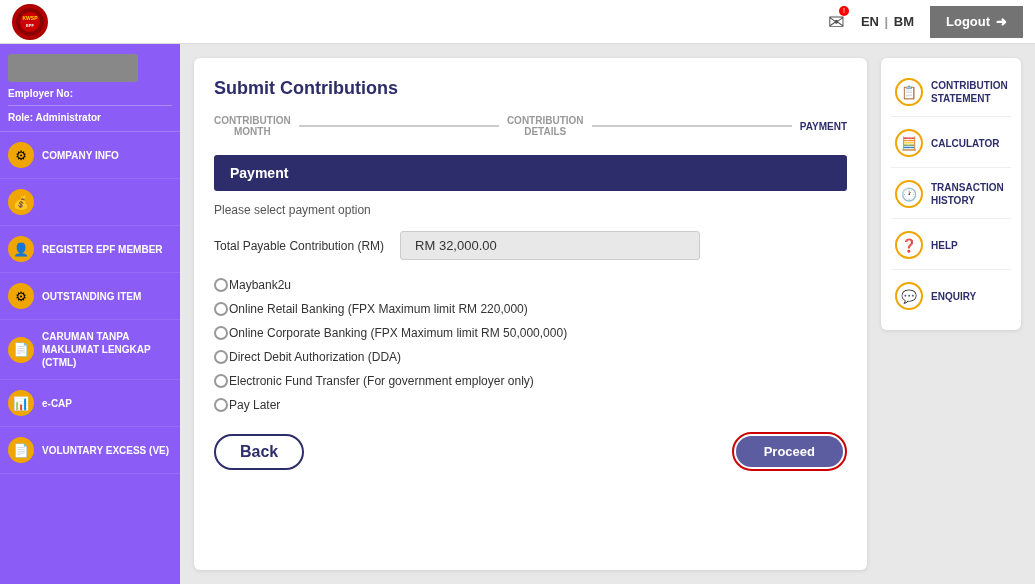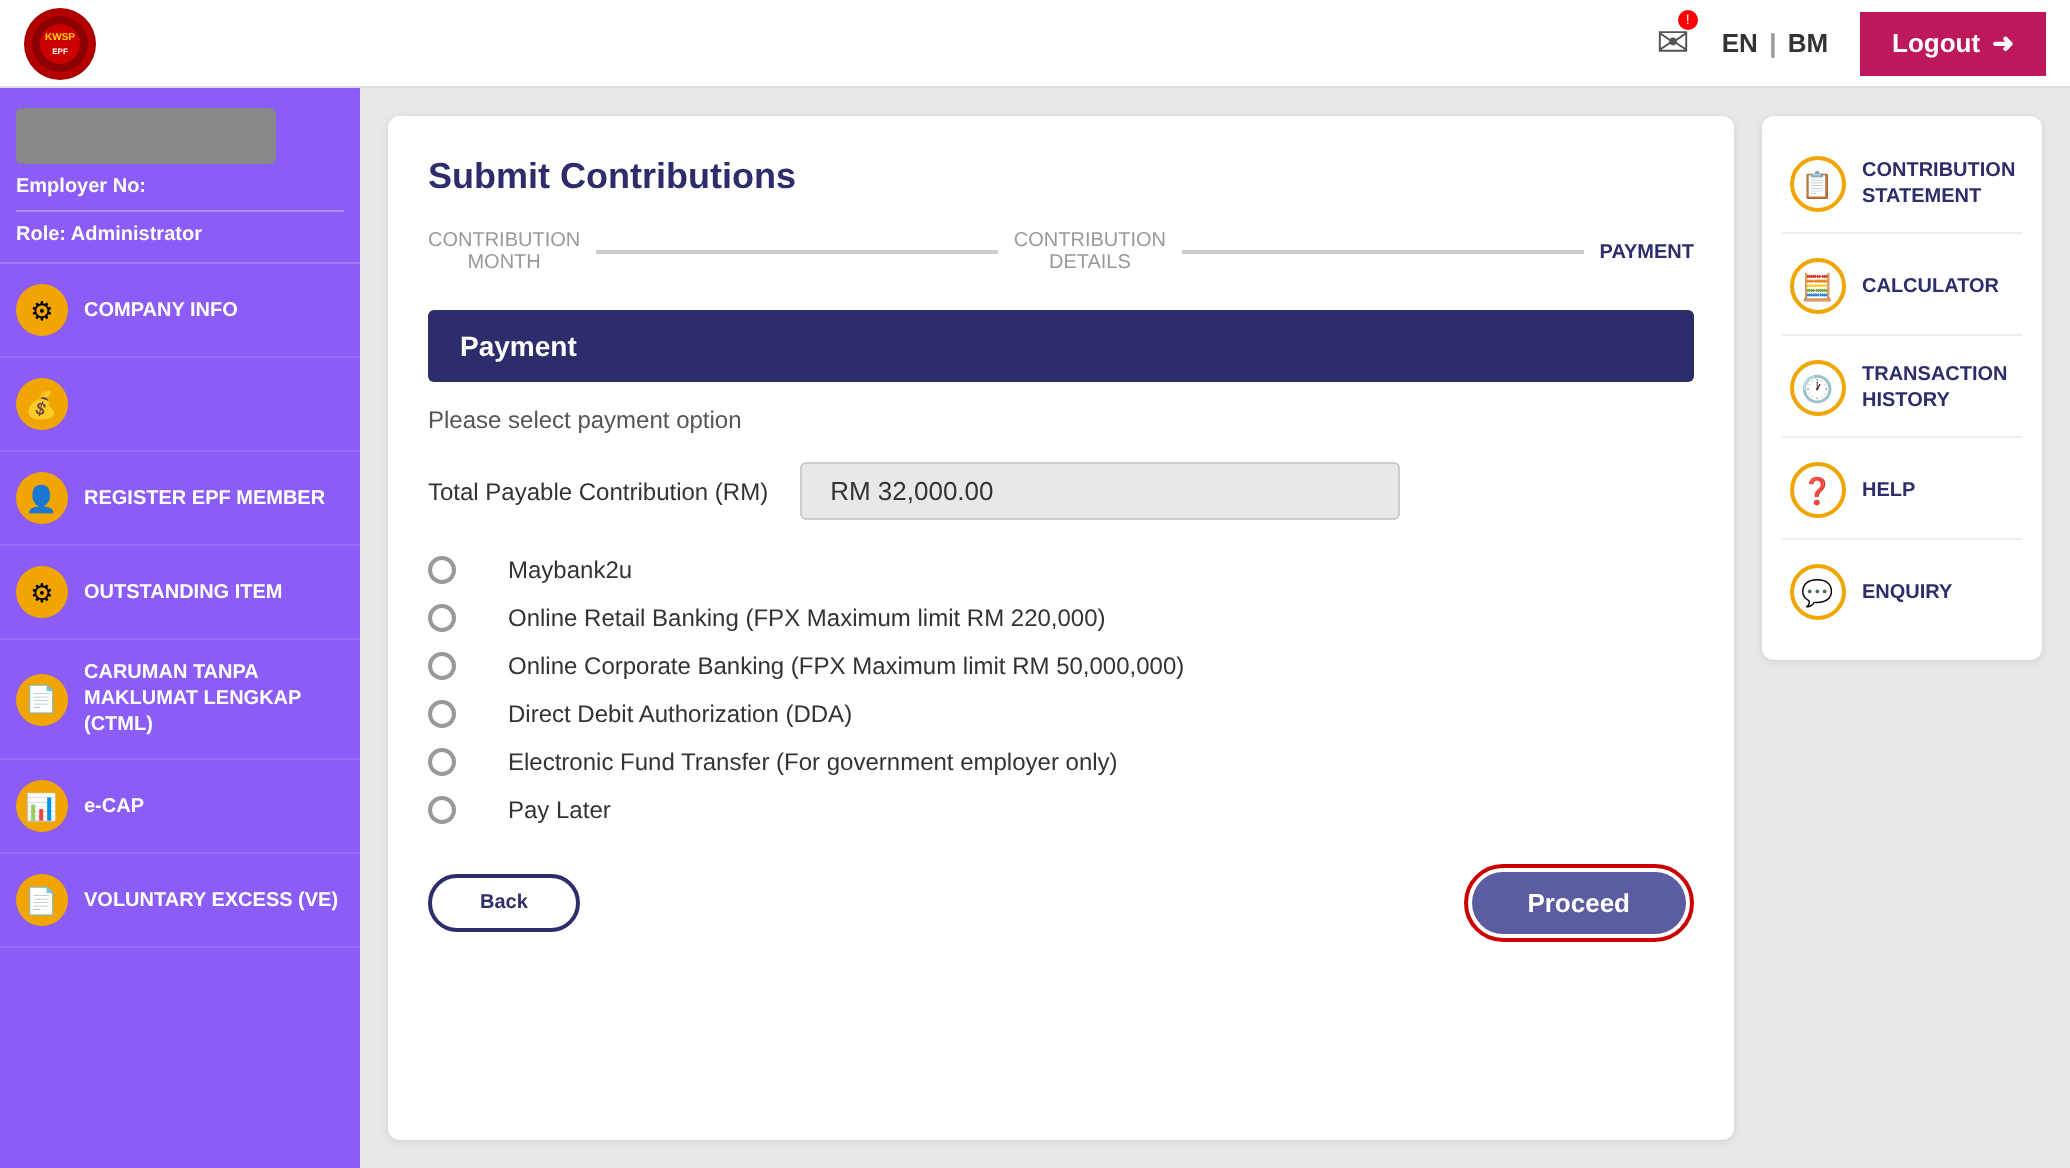--- a/index.html
+++ b/index.html
@@ -40,21 +40,21 @@
       position: absolute;
       top: -4px; right: -4px;
       background: red;
       color: white;
       border-radius: 50%;
       width: 10px; height: 10px;
       font-size: 7px;
       display: flex; align-items: center; justify-content: center;
     }
     .logout-btn {
-      background: #be185d;
+      background: #737373;
       color: white;
       border: none;
       padding: 6px 16px;
       font-size: 13px;
       font-weight: bold;
       cursor: pointer;
       display: flex;
       align-items: center;
       gap: 6px;
       height: 32px;
@@ -148,21 +148,21 @@
 
     
     .stepper {
       display: flex;
       align-items: center;
       margin-bottom: 18px;
       gap: 0;
     }
     .step-label {
       font-size: 10px;
-      font-weight: normal;
+      font-weight: bold;
       color: #999;
       text-align: center;
       white-space: nowrap;
     }
     .step-label.active { color: #2d2d6b; }
     .step-line {
       flex: 1;
       height: 2px;
       background: #ccc;
       margin: 0 8px;
@@ -200,42 +200,42 @@
       padding: 6px 14px;
       font-size: 13px;
       color: #333;
       border-radius: 3px;
       flex: 1;
       max-width: 300px;
     }
 
     
     .radio-options { display: flex; flex-direction: column; gap: 10px; margin-bottom: 20px; }
-    .radio-option { display: flex; align-items: center; gap: 26px; font-size: 12px; color: #333; cursor: pointer; }
+    .radio-option { display: flex; align-items: center; gap: 1px; font-size: 12px; color: #333; cursor: pointer; }
     .radio-circle {
       width: 14px; height: 14px;
       border: 2px solid #999;
       border-radius: 50%;
       flex-shrink: 0;
     }
 
     
     .button-row {
       display: flex;
       justify-content: space-between;
       align-items: center;
       margin-top: 10px;
     }
     .back-btn {
       background: white;
       border: 2px solid #2d2d6b;
       color: #2d2d6b;
       padding: 7px 24px;
       border-radius: 20px;
-      font-size: 10px;
+      font-size: 16px;
       font-weight: bold;
       cursor: pointer;
     }
     .proceed-wrapper {
       border: 2px solid #cc0000;
       border-radius: 22px;
       padding: 2px;
     }
     .proceed-btn {
       background: #5c5ca0;

